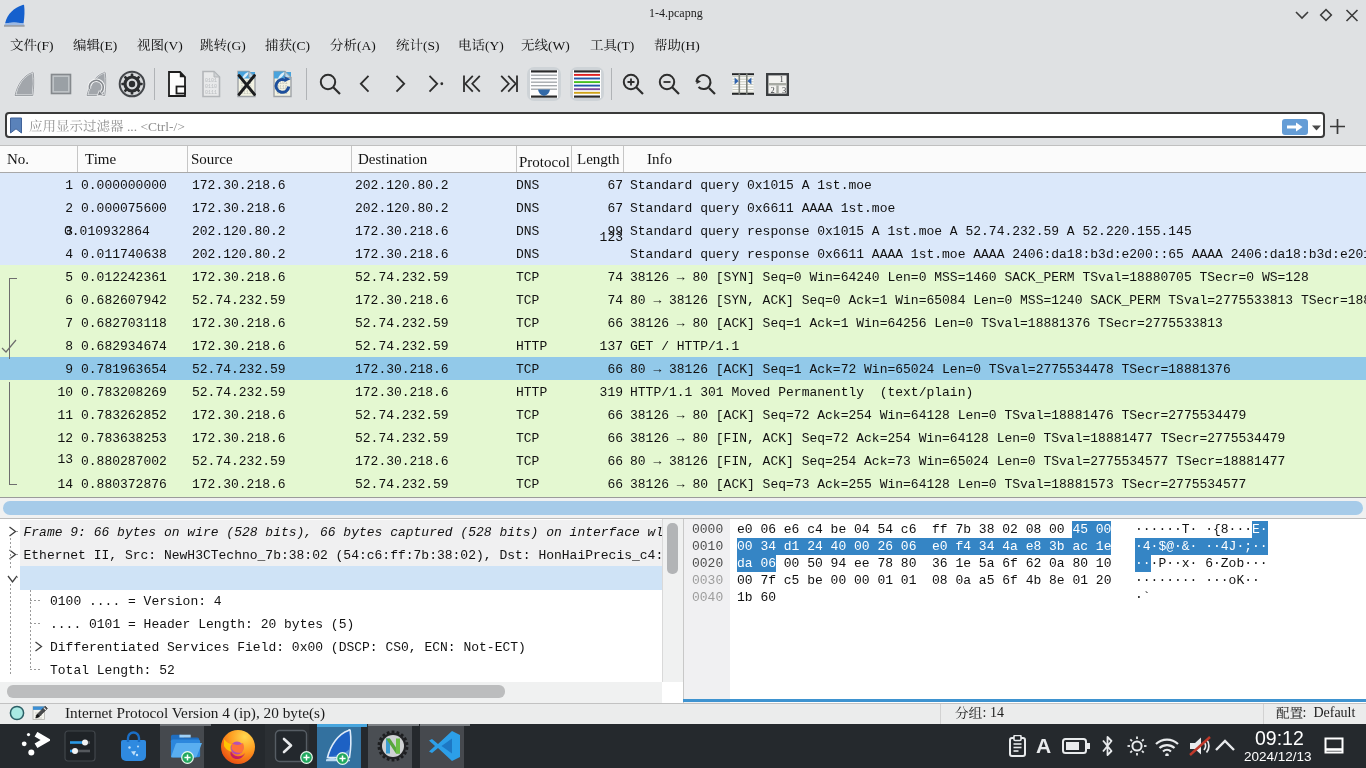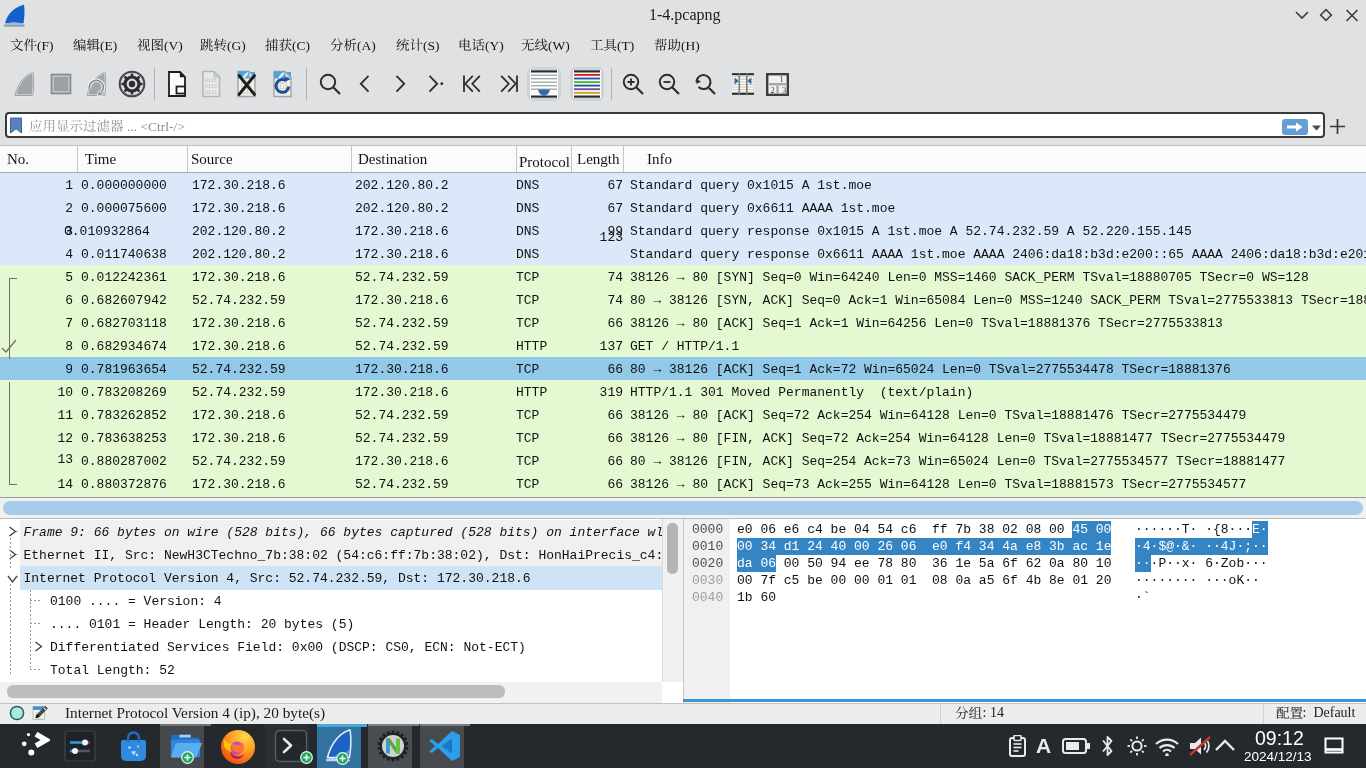--- a/index.html
+++ b/index.html
@@ -8,21 +8,21 @@
 .ser{font-family:"Liberation Serif",serif}
 .sans{font-family:"Liberation Sans",sans-serif}
 </style></head><body>
 <div style="position:absolute;left:0.0px;top:0.0px;width:1366.0px;height:29.0px;background:#dfe1e3"></div>
 <svg style="position:absolute;left:3.0px;top:3.0px;" width="26.0" height="24.0" viewBox="0 0 26 24">
     <path d="M2.2,19.9 L20.6,19.9 C21.6,13.6 21.8,7.6 21.1,2.3 C21,1.5 20.3,1.4 19.6,2.1 C10.9,5 4.3,11.2 2.2,19.9 Z" fill="#1560cd"></path>
     <path d="M2.2,19.9 h18.4 v1.6 c-6.5,-2.4 -12.5,-2.4 -18.4,0 Z" fill="#8fb3e8"></path>
     <path d="M1.4,21.3 c6.4,-2.8 12.8,-2.8 19.8,0 v1.2 H1.4 Z" fill="#9db9e2"></path>
     <rect x="1" y="22.3" width="20.6" height="1.3" fill="#8b8f94"></rect>
   </svg>
-<div class="t ser" style="left:649.0px;top:7.0px;font-size:16px;color:#1b1b1b">1-4.pcapng</div>
+<div class="t ser" style="left:649.0px;top:7.0px;font-size:12px;color:#1b1b1b">1-4.pcapng</div>
 <svg style="position:absolute;left:1294.0px;top:8.0px;" width="16.0" height="14.0" viewBox="0 0 16 14">
     <polyline points="2,4 8,10 14,4" fill="none" stroke="#3c3c3c" stroke-width="1.6"></polyline>
   </svg>
 <svg style="position:absolute;left:1318.0px;top:7.0px;" width="16.0" height="16.0" viewBox="0 0 16 16">
     <rect x="4.2" y="4.2" width="7.6" height="7.6" fill="none" stroke="#3c3c3c" stroke-width="1.5" transform="rotate(45 8 8)"></rect>
   </svg>
 <svg style="position:absolute;left:1344.0px;top:7.0px;" width="16.0" height="16.0" viewBox="0 0 16 16">
     <path d="M2.5,3 L13.5,14 M13.5,3 L2.5,14" stroke="#3c3c3c" stroke-width="1.6"></path>
   </svg>
 <svg style="position:absolute;left:10.0px;top:38.12px" width="27.00" height="13.50" viewBox="0 -880 2000 1000" fill="#141414">
@@ -404,21 +404,20 @@
 <div style="position:absolute;left:0.0px;top:498.0px;width:1366.0px;height:21.0px;background:#f0f1f1"></div>
 <div style="position:absolute;left:3.0px;top:501.0px;width:1360.0px;height:14.0px;background:#a6cbe9;border-radius:7px"></div>
 <div style="position:absolute;left:0.0px;top:518.0px;width:1366.0px;height:1.0px;background:#bcbcbc"></div>
 <div style="position:absolute;left:0.0px;top:519.0px;width:1366.0px;height:184.0px;background:#fff"></div>
 <div style="position:absolute;left:20.0px;top:520.0px;width:642.0px;height:23.0px;background:#f0f0f1"></div>
 <div style="position:absolute;left:20.0px;top:543.0px;width:642.0px;height:23.0px;background:#f0f0f1"></div>
 <div style="position:absolute;left:20.0px;top:566.0px;width:642.0px;height:24.0px;background:#cfe3f6"></div>
 <div style="position:absolute;left:0;top:519px;width:662px;height:162px;overflow:hidden">
     <div class="t mono" style="left:23.5px;top:6.5px;font-style:italic;">Frame 9: 66 bytes on wire (528 bits), 66 bytes captured (528 bits) on interface wl</div>
     <div class="t mono" style="left:23.5px;top:29.5px;">Ethernet II, Src: NewH3CTechno_7b:38:02 (54:c6:ff:7b:38:02), Dst: HonHaiPrecis_c4:</div>
-    <div class="t mono" style="left:23.5px;top:52.5px;">Internet Protocol Version 4, Src: 52.74.232.59, Dst: 172.30.218.6</div>
     <div class="t mono" style="left:50.0px;top:75.5px;">0100 .... = Version: 4</div>
     <div class="t mono" style="left:50.0px;top:98.5px;">.... 0101 = Header Length: 20 bytes (5)</div>
     <div class="t mono" style="left:50.0px;top:121.5px;">Differentiated Services Field: 0x00 (DSCP: CS0, ECN: Not-ECT)</div>
     <div class="t mono" style="left:50.0px;top:144.5px;">Total Length: 52</div>
   </div>
 <svg style="position:absolute;left:7.0px;top:526.0px;" width="11.0" height="11.0" viewBox="0 0 11 11">
     <polyline points="2.5,1 8.5,5.5 2.5,10" fill="none" stroke="#3f3f3f" stroke-width="1.3"></polyline>
   </svg>
 <svg style="position:absolute;left:7.0px;top:549.0px;" width="11.0" height="11.0" viewBox="0 0 11 11">
     <polyline points="2.5,1 8.5,5.5 2.5,10" fill="none" stroke="#3f3f3f" stroke-width="1.3"></polyline>

